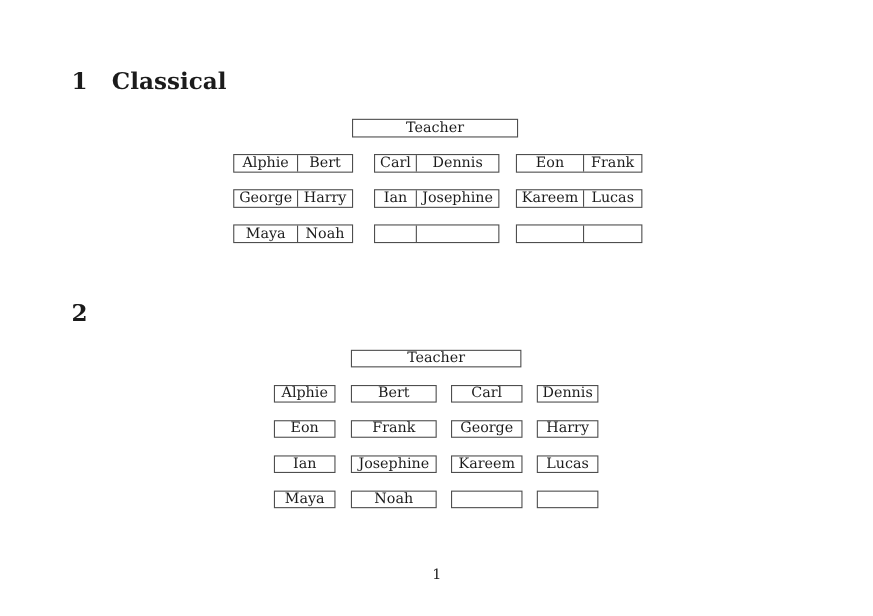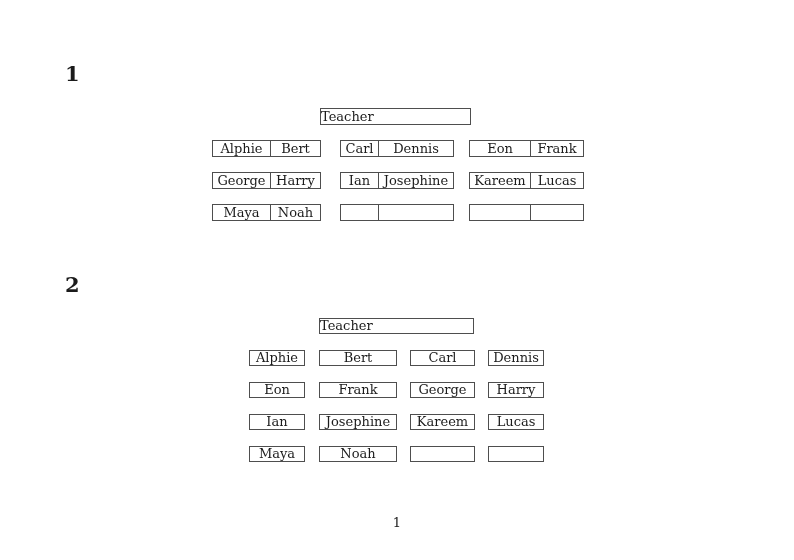--- a/index.html
+++ b/index.html
@@ -11,21 +11,21 @@
   .heading{
     position:absolute;display:flex;gap:22px;
     font-weight:bold;font-size:21px;line-height:24px;white-space:nowrap;
   }
   #heading-1{left:65px;top:62px;}
   #heading-2{left:65px;top:273px;}
 
   .box{
     position:absolute;box-sizing:border-box;background:#fff;
     border:1px solid #4e4e4e;
-    font-size:13px;line-height:15px;white-space:nowrap;
+    font-size:13px;line-height:15px;text-align:center;white-space:nowrap;
   }
   .teacher-cl{left:320px;top:108px;width:151px;height:17px;}
   .teacher-d {left:319px;top:318px;width:155px;height:16px;line-height:14px;}
 
   .desk{
     position:absolute;box-sizing:border-box;height:17px;background:#fff;
     border:1px solid #4e4e4e;display:flex;
   }
   .desk .cell{
     box-sizing:border-box;font-size:13px;line-height:15px;
@@ -56,20 +56,21 @@
   .pagenum{
     position:absolute;left:0;right:0;top:515px;
     text-align:center;font-size:13px;
   }
 </style>
 </head>
 <body>
 
 <div class="heading" id="heading-1">
   <span>1</span>
+  <span>Classical</span>
 </div>
 
 <div class="box teacher-cl">Teacher</div>
 
 <div class="desk cl-r0 cl-c0">
   <div class="cell a">Alphie</div>
   <div class="cell b">Bert</div>
 </div>
 <div class="desk cl-r0 cl-c1">
   <div class="cell a">Carl</div>

